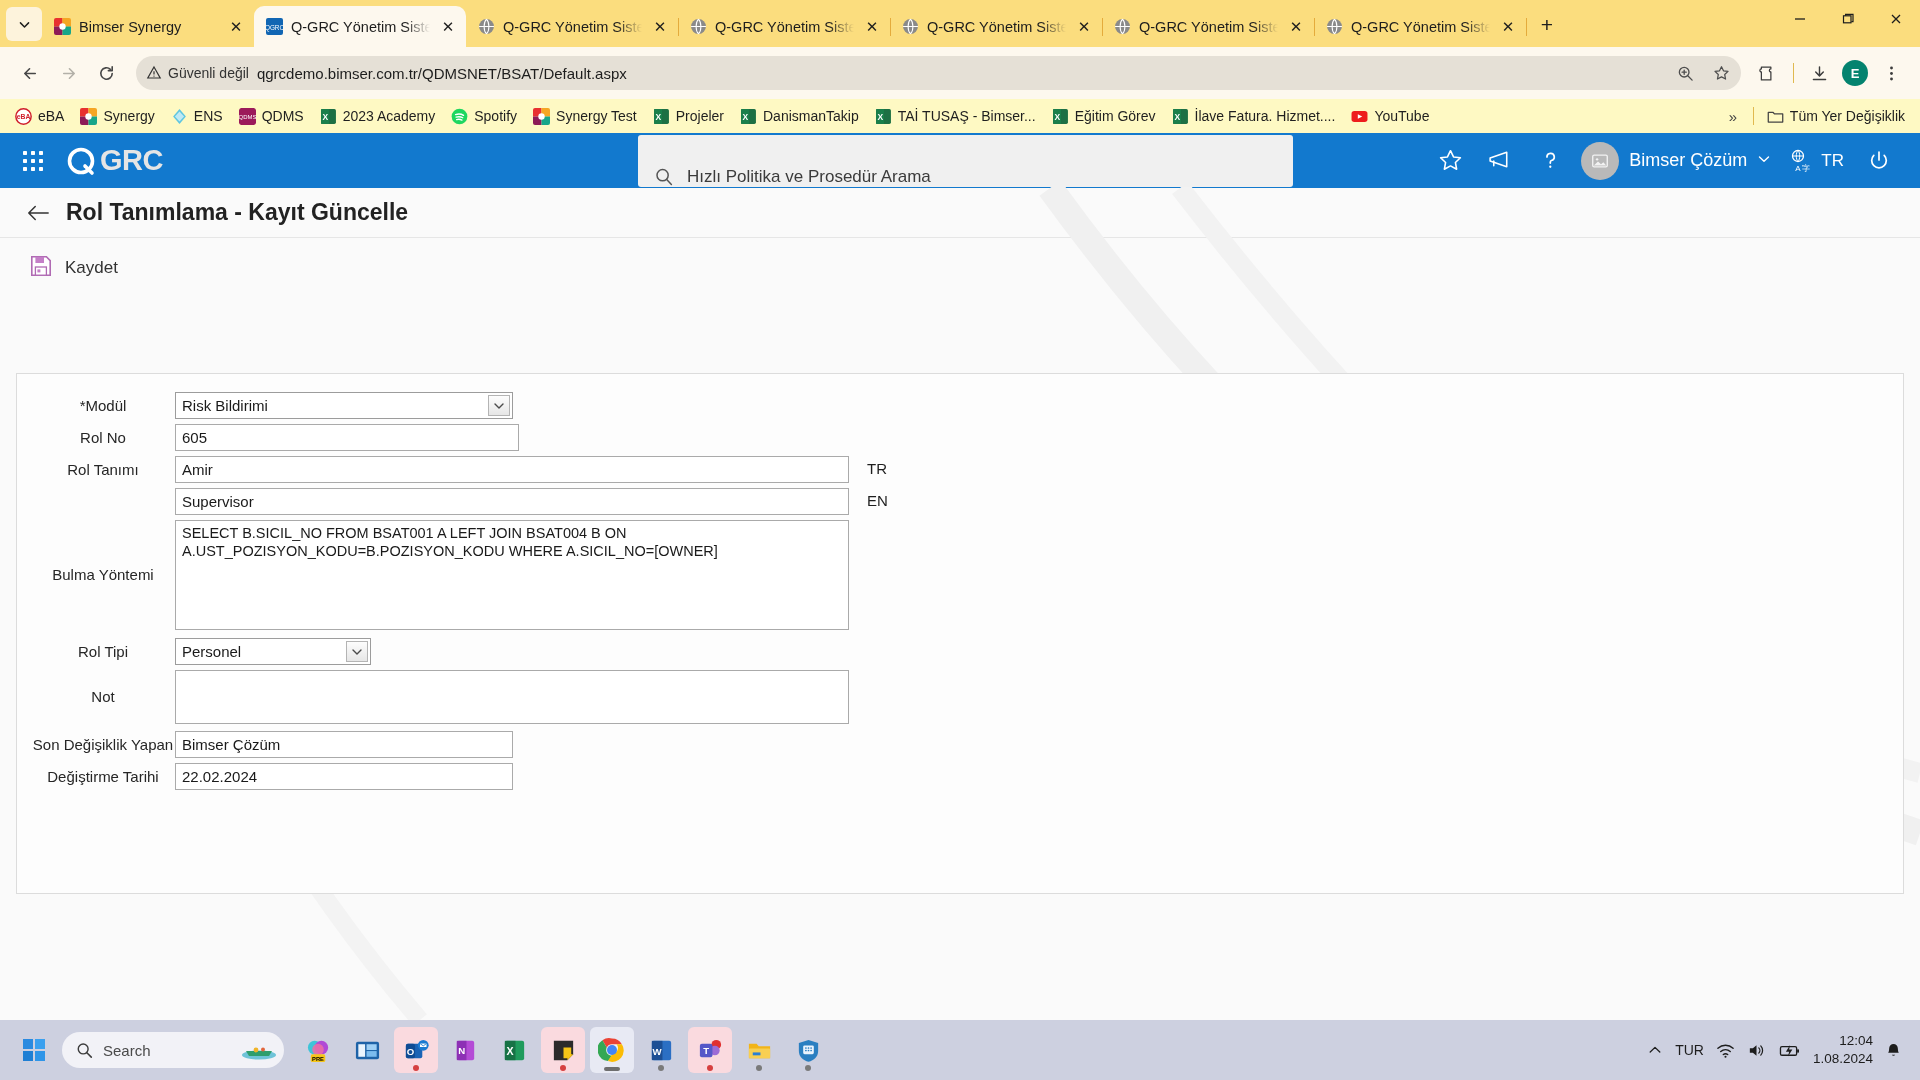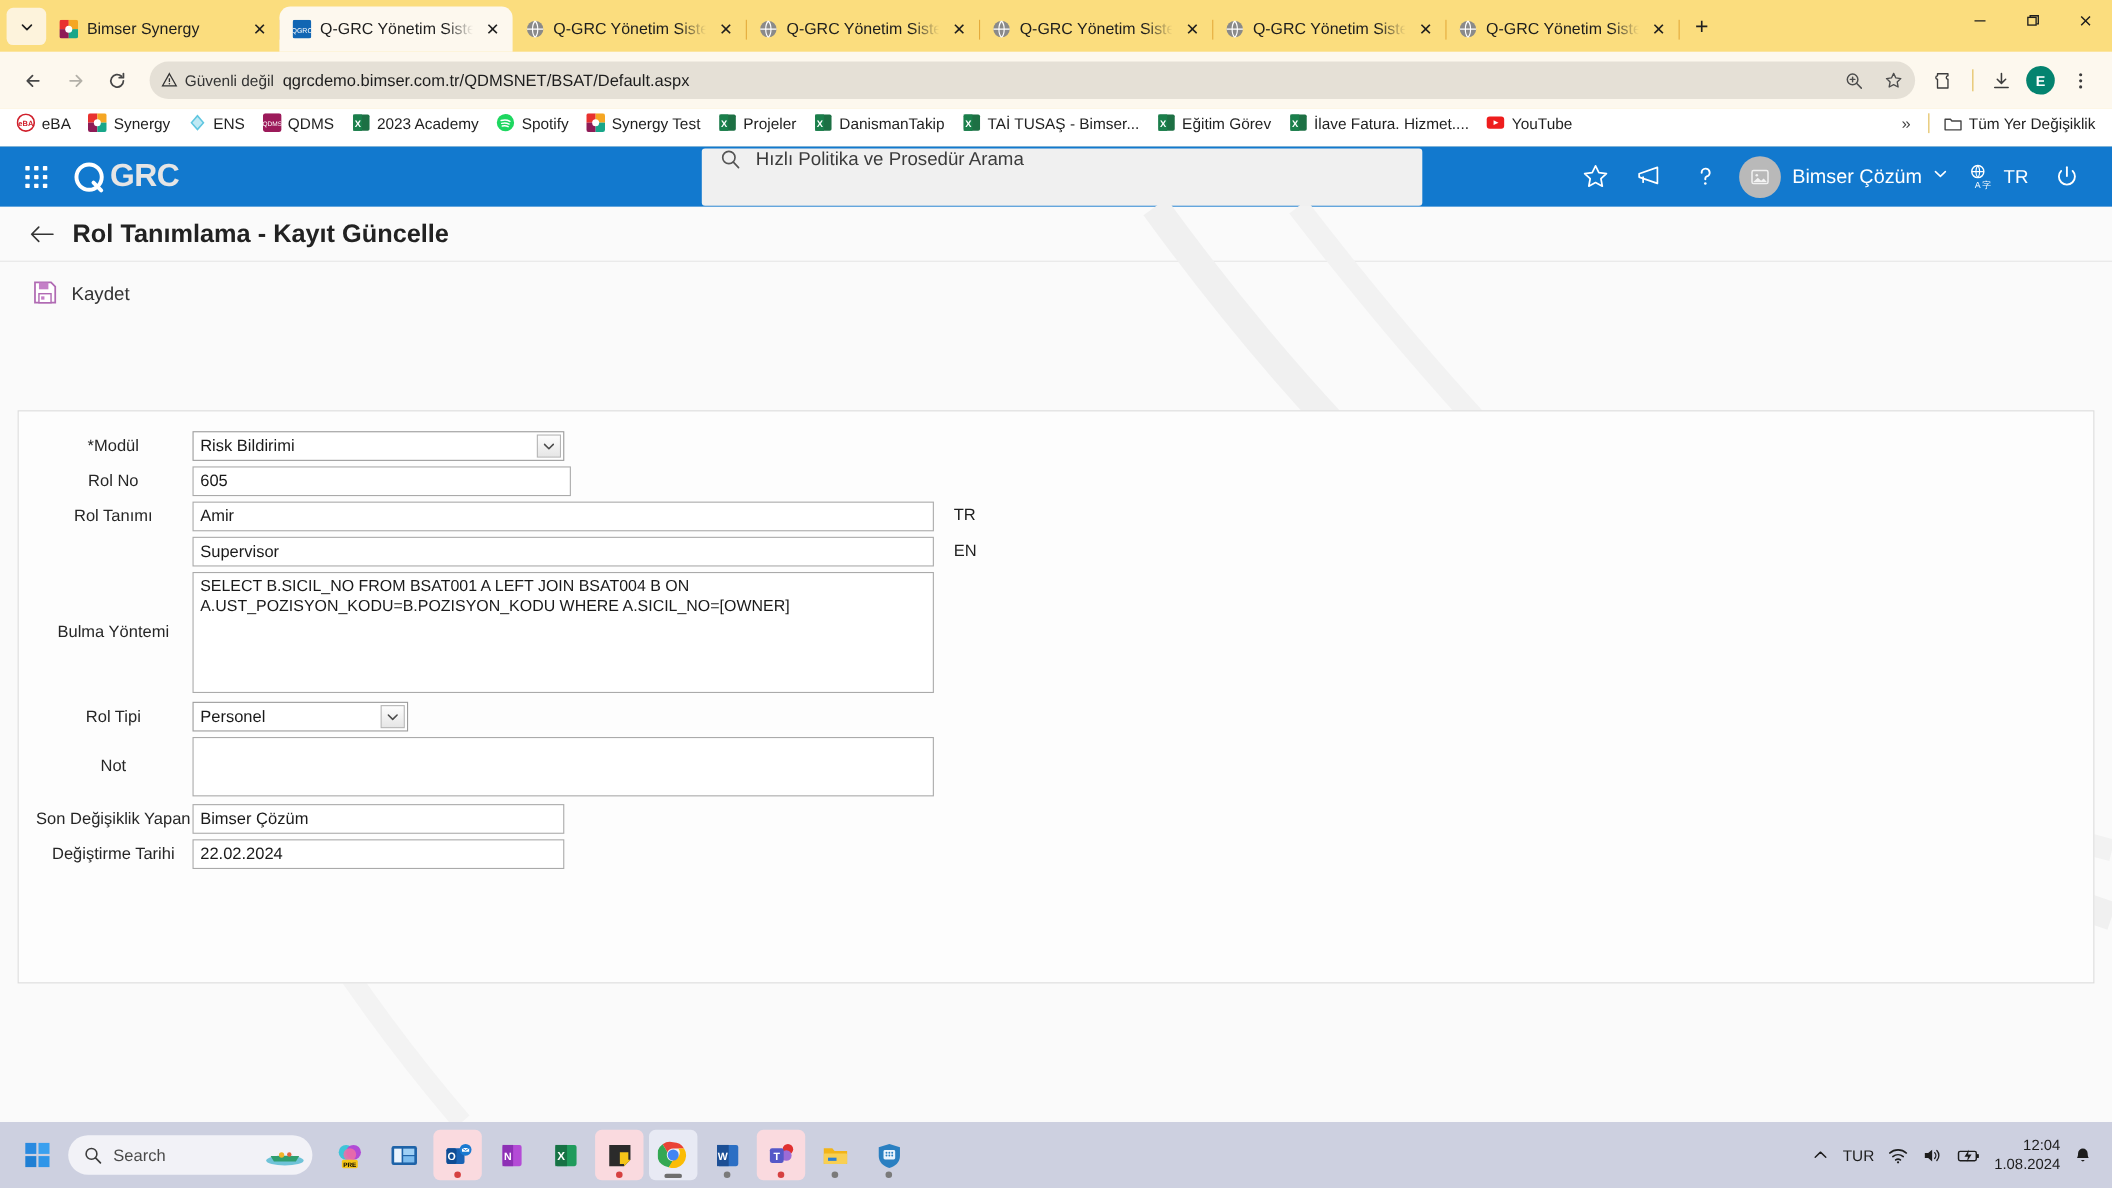--- a/index.html
+++ b/index.html
@@ -51,38 +51,38 @@
     display:flex; align-items:center; padding:0 6px 0 10px; gap:8px; min-width:0;
   }
   .secure-chip { display:flex; align-items:center; gap:6px; font-size:14px; color:#333; white-space:nowrap; }
   .omnibox .url { flex:1; font-size:15px; color:#1d1d1d; white-space:nowrap; overflow:hidden; }
   .omni-ico { width:28px; height:28px; border-radius:50%; display:flex; align-items:center; justify-content:center; color:#4d4d4d; flex:none; }
   .tb-ico { width:34px; height:34px; border-radius:50%; display:flex; align-items:center; justify-content:center; color:#3c3c3c; flex:none; }
   .tb-divider { width:1px; height:20px; background:#e0b94f; margin:0 6px; }
   .profile-av { width:26px; height:26px; border-radius:50%; background:#04836f; color:#fff; display:flex; align-items:center; justify-content:center; font-size:13px; font-weight:bold; }
 
   
-  .bookmarks { position:relative; height:34px; background:#ffffff; display:flex; align-items:flex-start; padding:0 8px; gap:2px; }
+  .bookmarks { position:relative; height:34px; background:#fef9c3; display:flex; align-items:center; padding:0 8px; gap:2px; }
   .bm { display:flex; align-items:center; gap:6px; padding:4px 7px; border-radius:6px; font-size:14px; color:#1f1f1f; white-space:nowrap; }
   .bm .bmico { width:17px; height:17px; flex:none; border-radius:2px; display:block; }
   .bm-overflow { width:28px; height:26px; display:flex; align-items:center; justify-content:center; color:#444; font-size:15px; }
   .bm-sep { width:1px; height:18px; background:#e0b94f; margin:0 6px; }
   .bm-right { margin-left:auto; display:flex; align-items:center; }
 
   
   .page { position:absolute; left:0; top:133px; width:1920px; height:887px; background:#fafafa; overflow:hidden; }
   .appbar {
     height:55px; background:#1279ce; display:flex; align-items:center; padding:0 18px; color:#fff;
   }
   .grid-ico { width:30px; height:30px; display:flex; align-items:center; justify-content:center; }
   .logo { display:flex; align-items:center; margin-left:18px; }
   .logo-txt { font-size:29px; font-weight:bold; letter-spacing:-0.5px; color:#e5e5e5; }
   .searchbox {
     position:absolute; left:638px; width:655px; height:52px; background:#f0f0f0; border-radius:3px;
-    display:flex; align-items:flex-start; gap:13px; padding:0 16px;
+    display:flex; align-items:flex-end; gap:13px; padding:0 16px;
   }
   .searchbox .ph { font-size:17px; color:#3b3b3b; }
   .appbar-right { margin-left:auto; display:flex; align-items:center; gap:4px; }
   .ab-ico { width:46px; height:46px; display:flex; align-items:center; justify-content:center; color:#fff; }
   .user-chip { display:flex; align-items:center; gap:10px; padding:0 6px 0 4px; color:#fff; }
   .user-av { width:38px; height:38px; border-radius:50%; background:#b9b9b9; display:flex; align-items:center; justify-content:center; }
   .user-name { font-size:18px; }
   .lang-chip { display:flex; align-items:center; gap:6px; color:#fff; font-size:17px; padding:0 8px; }
 
   

